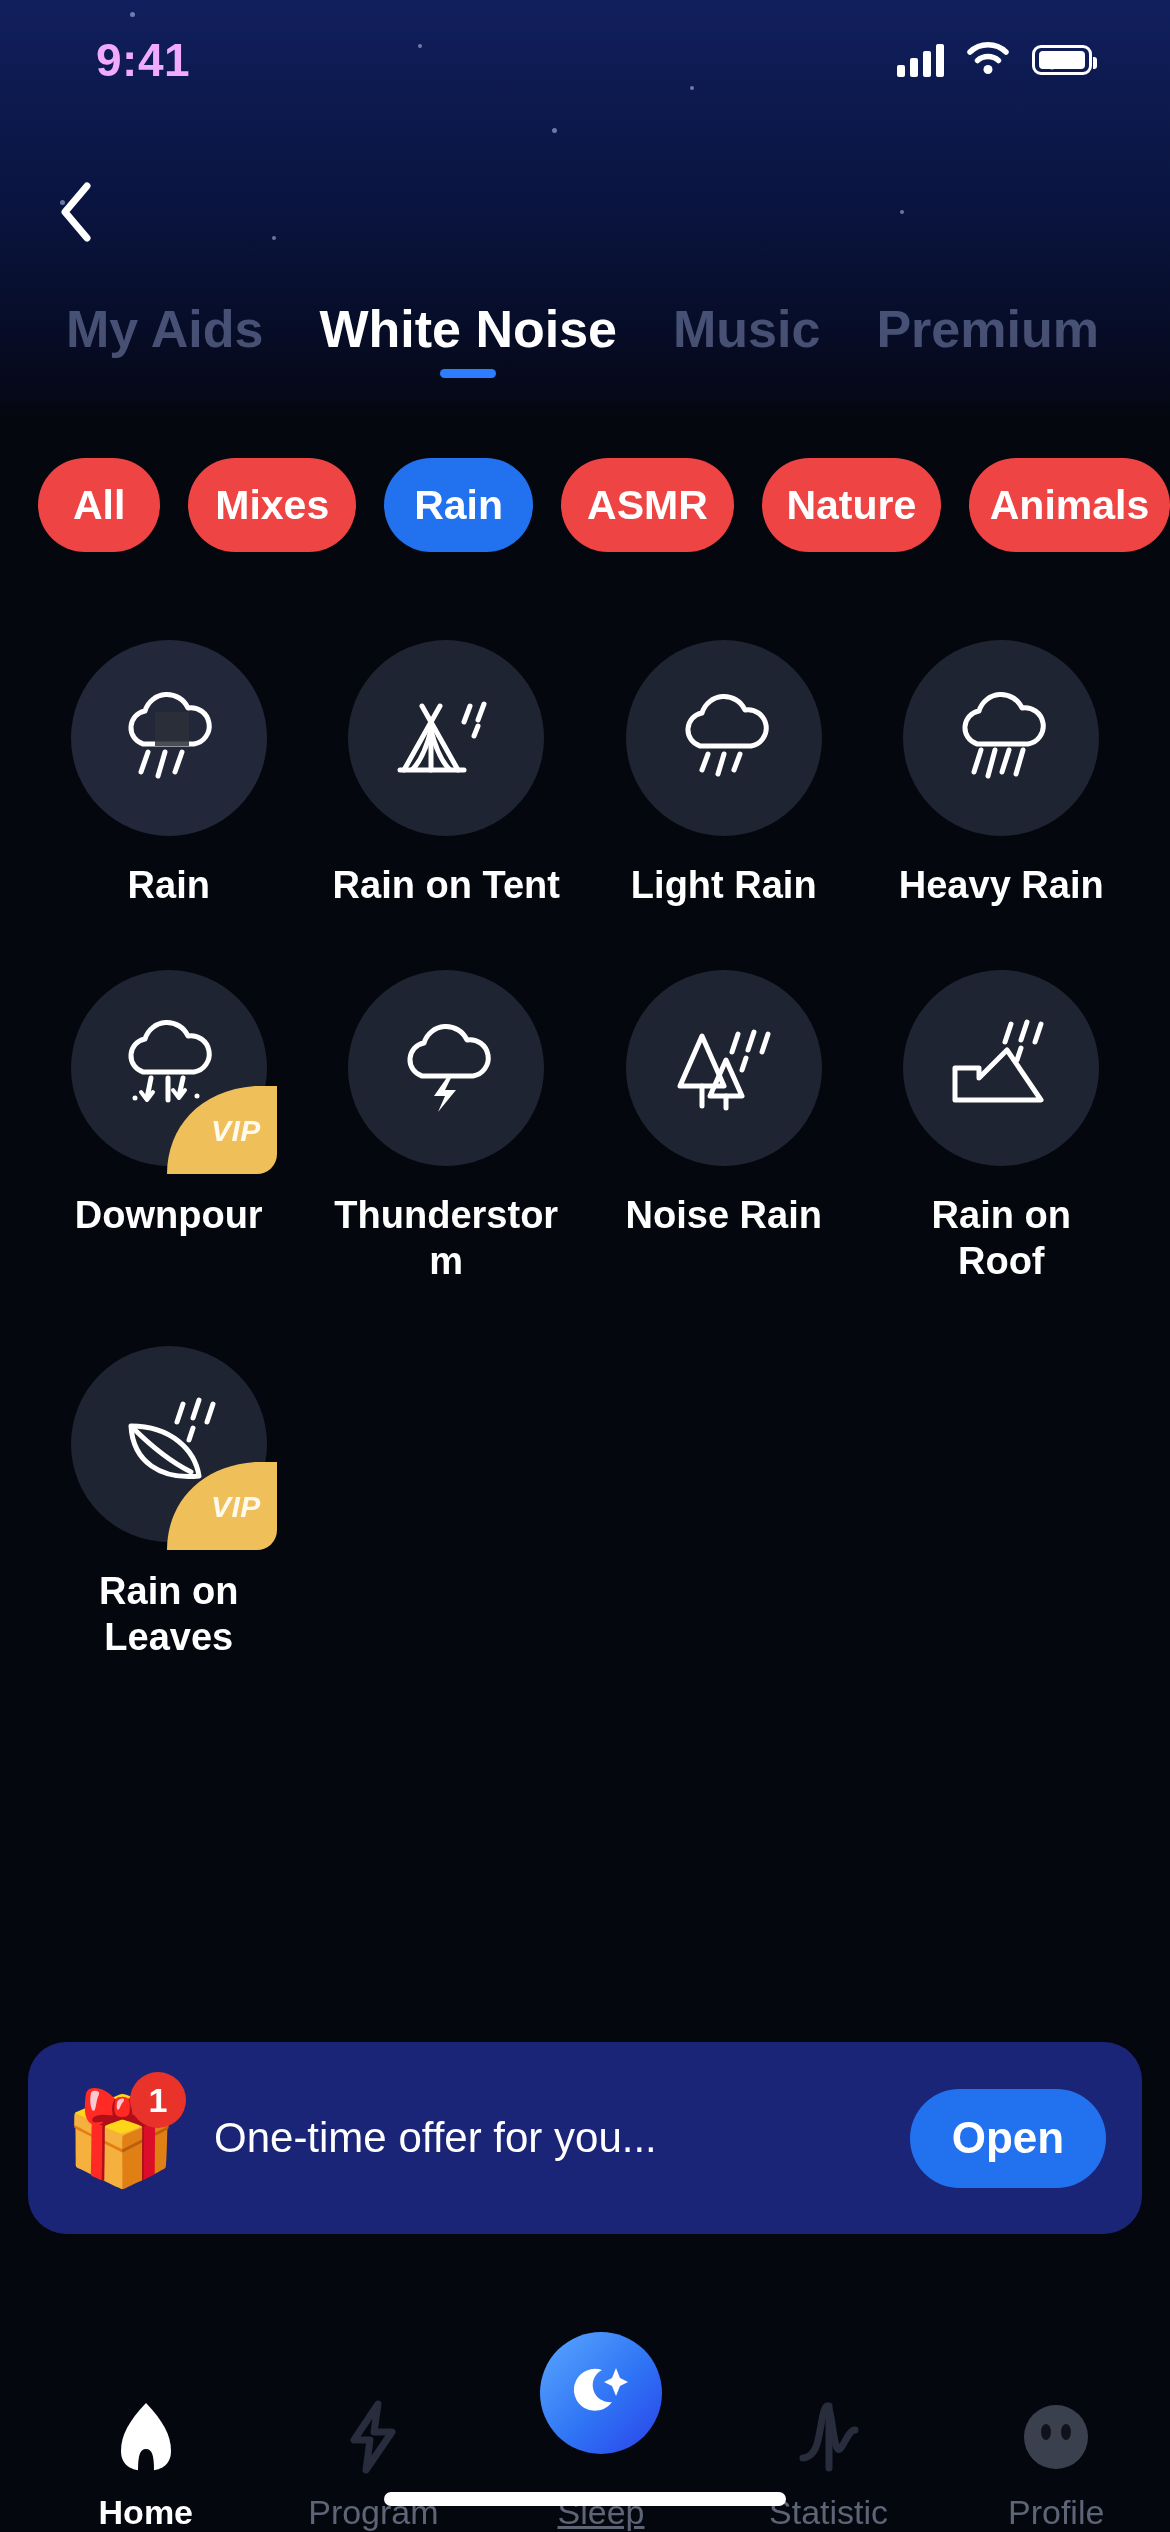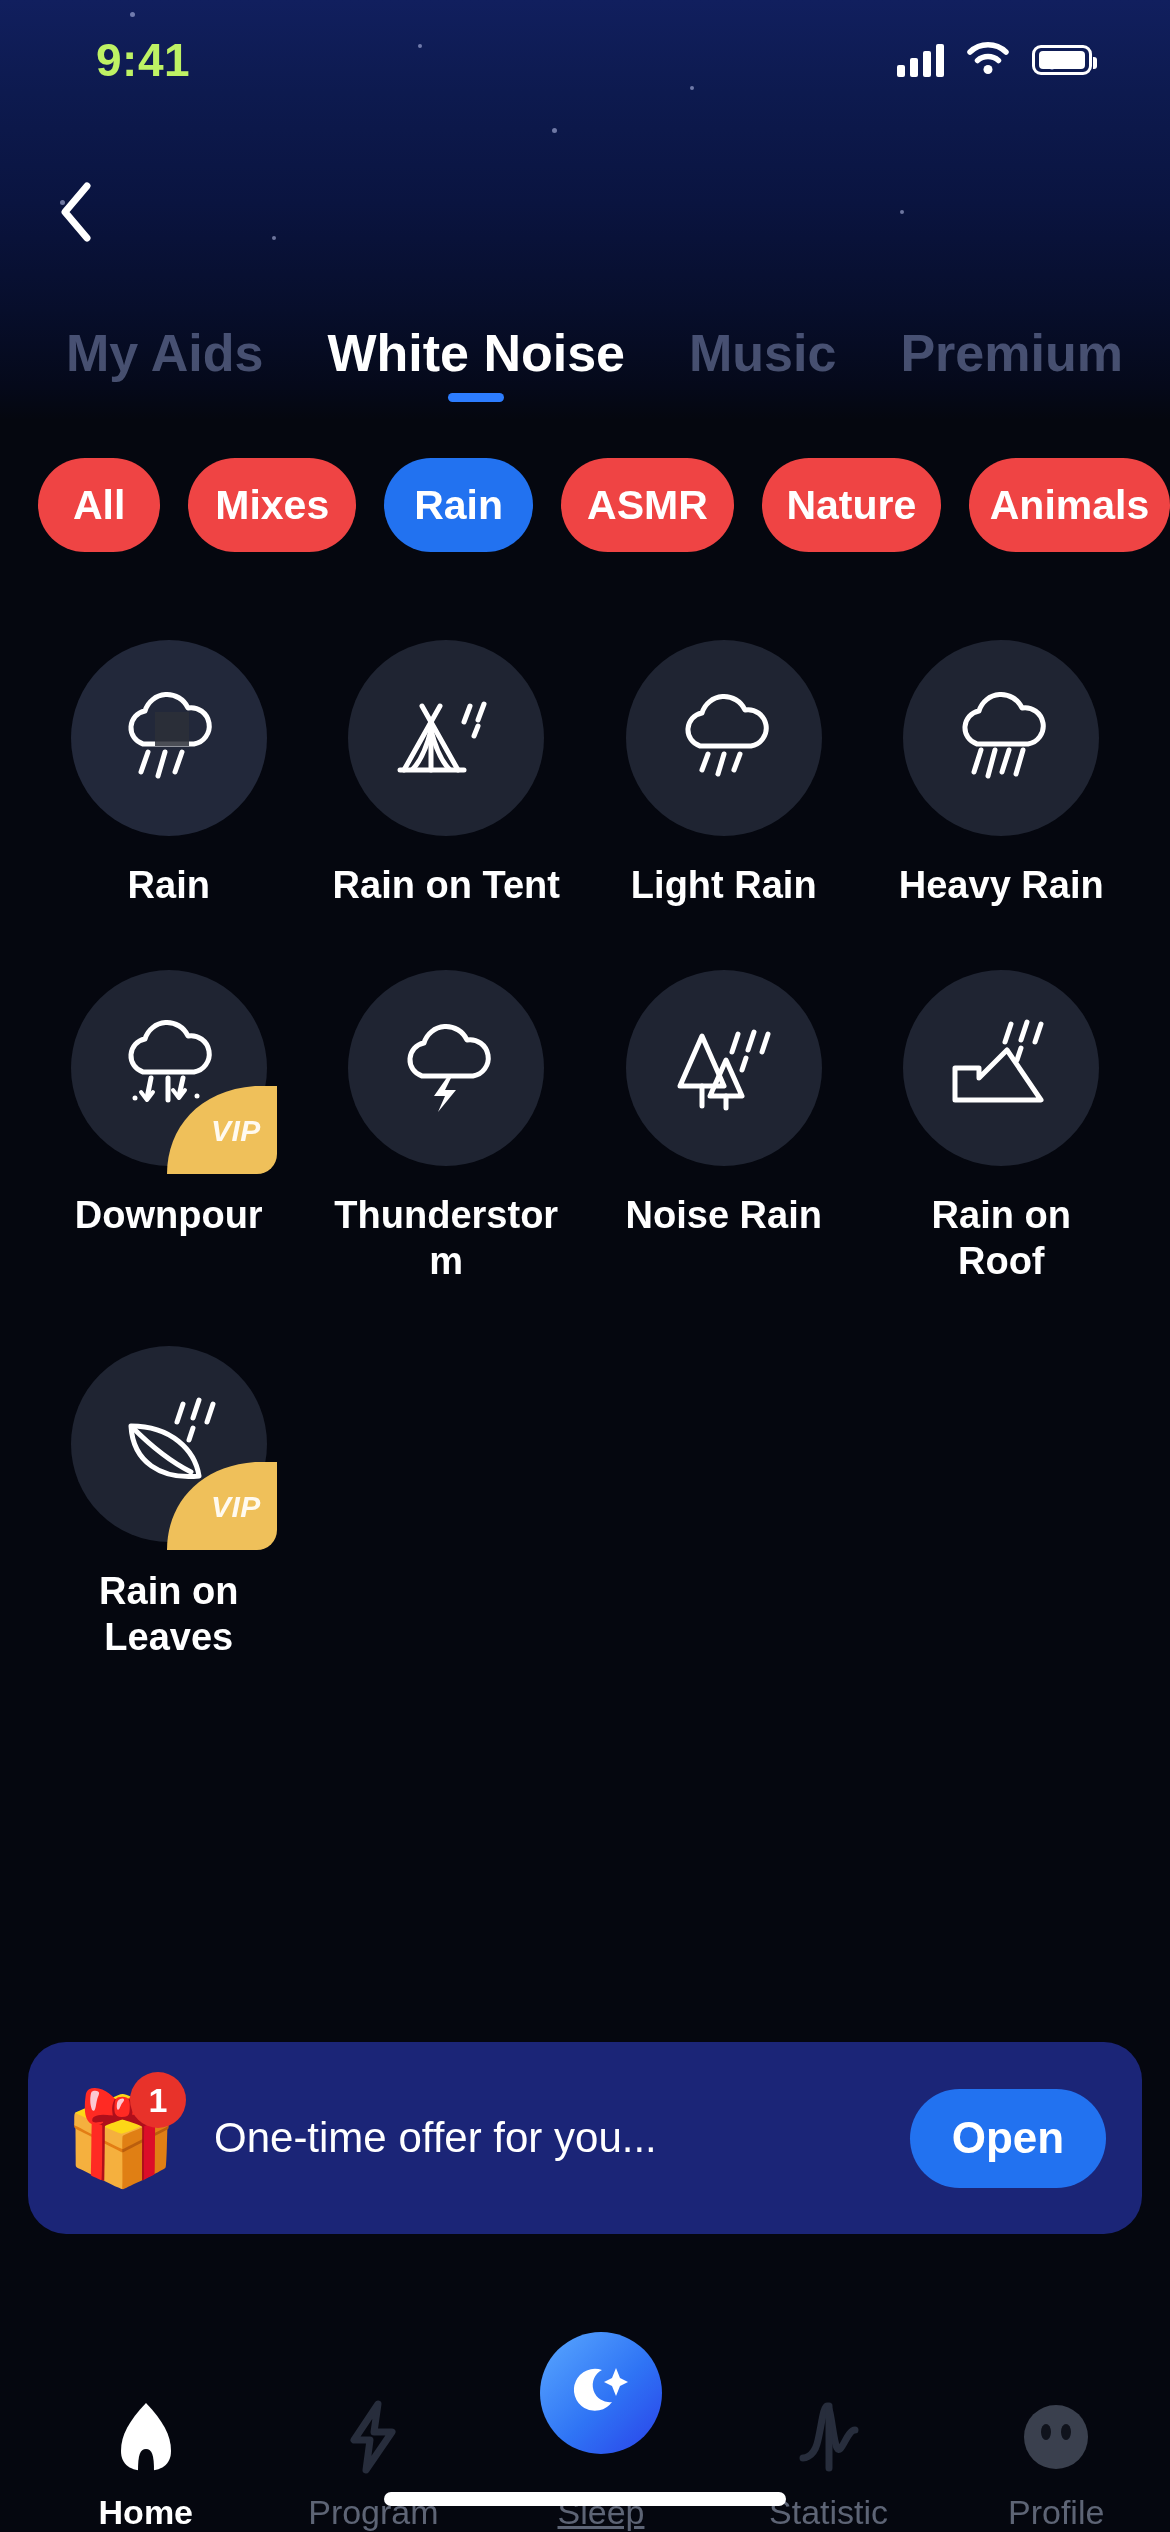--- a/index.html
+++ b/index.html
@@ -21,21 +21,21 @@
   }
   .star{ position:absolute; background:#cfd8ff; border-radius:50%; opacity:.5; }
 
   
   .statusbar{
     position:absolute; left:0; top:0; width:1170px; height:120px;
     display:flex; align-items:center; justify-content:space-between;
     padding:0 78px 0 96px; z-index:6;
   }
   .status-time{
-    color:#bef264; font-size:46px; font-weight:bold; letter-spacing:.5px;
+    color:#f0abfc; font-size:46px; font-weight:bold; letter-spacing:.5px;
   }
   .status-icons{ display:flex; align-items:center; gap:22px; }
   .cellular{ display:flex; align-items:flex-end; gap:5px; height:34px; }
   .cellular i{ display:block; width:8px; background:#fff; border-radius:2px; }
   .cellular i:nth-child(1){height:12px}
   .cellular i:nth-child(2){height:19px}
   .cellular i:nth-child(3){height:26px}
   .cellular i:nth-child(4){height:33px}
   .battery{
     width:60px; height:30px; border:3px solid #fff; border-radius:9px;
@@ -49,21 +49,21 @@
 
   
   .back-btn{
     position:absolute; left:30px; top:168px; width:92px; height:92px;
     display:flex; align-items:center; justify-content:center; z-index:6;
   }
 
   
   .tabs{
     position:absolute; left:0; top:274px; width:1170px; height:110px;
-    display:flex; align-items:flex-end; gap:8px; z-index:5;
+    display:flex; align-items:center; gap:0; z-index:5;
     padding-left:38px;
   }
   .tab{
     position:relative; font-size:52px; font-weight:bold; white-space:nowrap;
     color:rgba(150,165,210,.45); padding:0 28px; line-height:62px;
   }
   .tab.active{ color:#ffffff; }
   .tab.active .tab-underline{
     position:absolute; left:50%; transform:translateX(-50%);
     bottom:-18px; width:56px; height:9px; background:#2d7dff; border-radius:6px;

